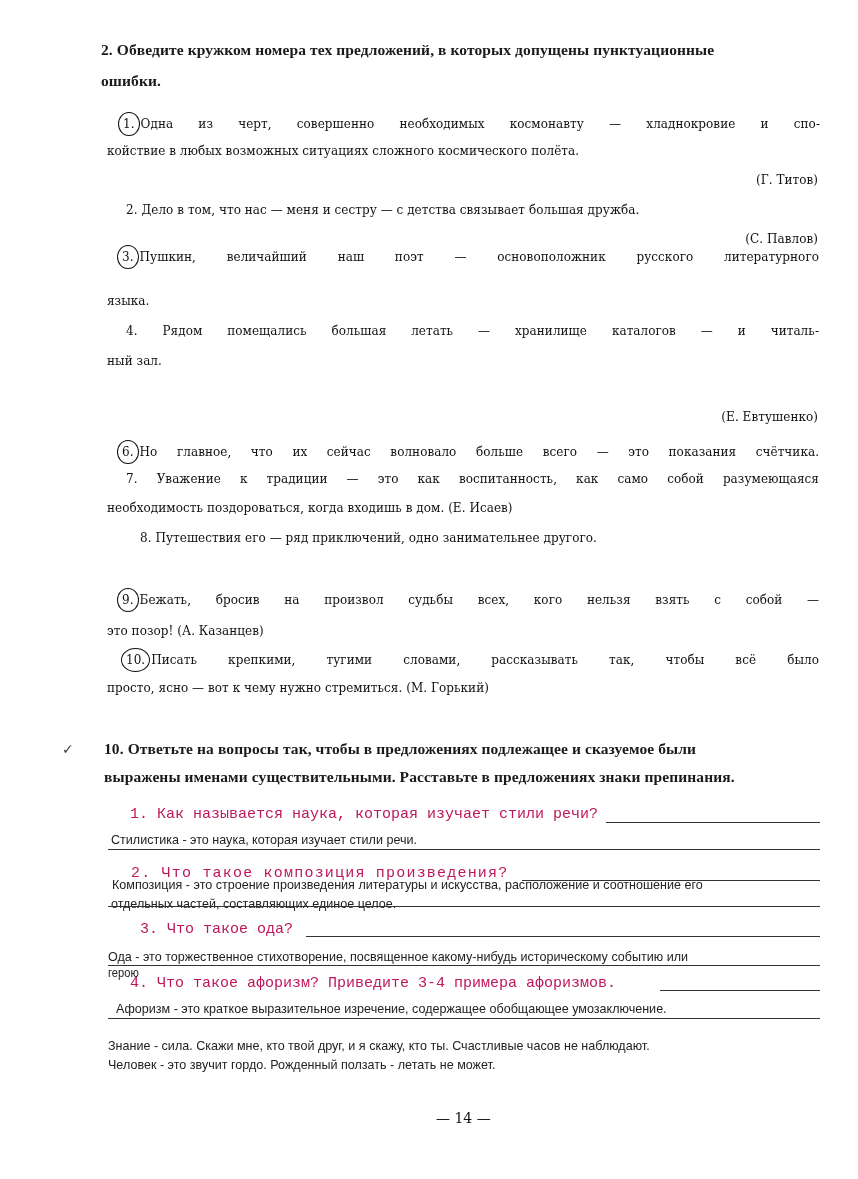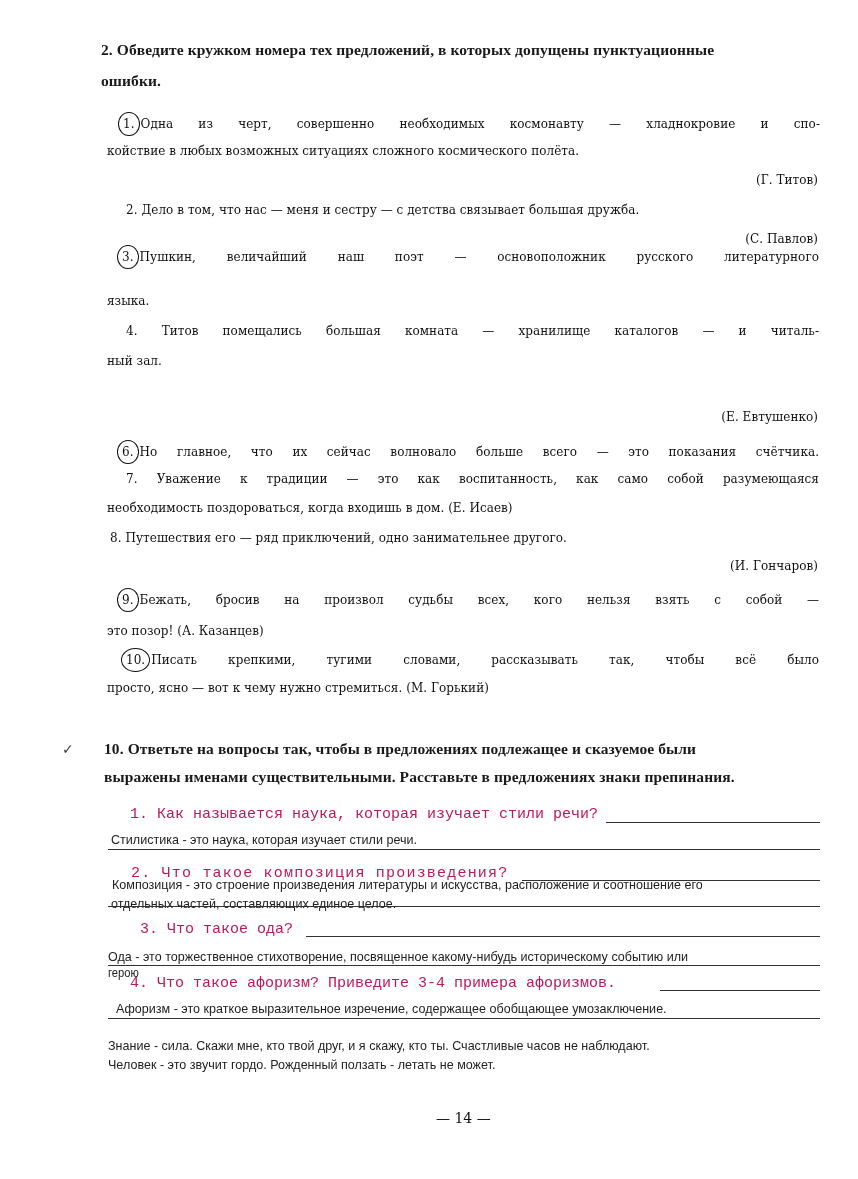--- a/index.html
+++ b/index.html
@@ -42,32 +42,31 @@
   <div class="line just" style="left:123px; top:112px; width:697px;"><span class="circ">1.</span><span>Одна из черт, совершенно необходимых космонавту — хладнокровие и спо-</span></div>
   <div class="line" style="left:107px; top:141px;">койствие в любых возможных ситуациях сложного космического полёта.</div>
   <div class="line right" style="left:600px; top:170px; width:218px;">(Г. Титов)</div>
 
   <div class="line" style="left:126px; top:200px;"><span>2.</span> <span>Дело в том, что нас — меня и сестру — с детства связывает большая дружба.</span></div>
   <div class="line right" style="left:600px; top:229px; width:218px;">(С. Павлов)</div>
 
   <div class="line just" style="left:122px; top:245px; width:697px;"><span class="circ">3.</span><span>Пушкин, величайший наш поэт — основоположник русского литературного</span></div>
   <div class="line" style="left:107px; top:291px;">языка.</div>
 
-  <div class="line just" style="left:126px; top:321px; width:693px;"><span>4.</span> <span>Титов помещались большая комната — хранилище каталогов — и читаль-</span></div>
+  <div class="line just" style="left:126px; top:321px; width:693px;"><span>4.</span> <span>Рядом помещались большая летать — хранилище каталогов — и читаль-</span></div>
   <div class="line" style="left:107px; top:351px;">ный зал.</div>
 
   <div class="line right" style="left:600px; top:407px; width:218px;">(Е. Евтушенко)</div>
 
   <div class="line just" style="left:122px; top:440px; width:697px;"><span class="circ">6.</span><span>Но главное, что их сейчас волновало больше всего — это показания счётчика.</span></div>
 
   <div class="line just" style="left:126px; top:469px; width:693px;"><span>7.</span> <span>Уважение к традиции — это как воспитанность, как само собой разумеющаяся</span></div>
   <div class="line" style="left:107px; top:498px;">необходимость поздороваться, когда входишь в дом.   (Е. Исаев)</div>
 
-  <div class="line" style="left:110px; top:528px;"><span>8.</span> <span>Путешествия его — ряд приключений, одно занимательнее другого.</span></div>
-  <div class="line right" style="left:600px; top:556px; width:218px;">(И. Гончаров)</div>
+  <div class="line" style="left:140px; top:528px;"><span>8.</span> <span>Путешествия его — ряд приключений, одно занимательнее другого.</span></div>
 
   <div class="line just" style="left:122px; top:588px; width:697px;"><span class="circ">9.</span><span>Бежать, бросив на произвол судьбы всех, кого нельзя взять с собой —</span></div>
   <div class="line" style="left:107px; top:621px;">это позор!   (А. Казанцев)</div>
 
   <div class="line just" style="left:126px; top:648px; width:693px;"><span class="circ">10.</span><span>Писать крепкими, тугими словами, рассказывать так, чтобы всё было</span></div>
   <div class="line" style="left:107px; top:678px;">просто, ясно — вот к чему нужно стремиться.   (М. Горький)</div>
 
   <div class="check">✓</div>
   <div class="hdr" style="top:733px; left:104px; width:716px;">10. Ответьте на вопросы так, чтобы в предложениях подлежащее и сказуемое были</div>
   <div class="hdr" style="top:761px; left:104px; width:716px;">выражены именами существительными. Расставьте в предложениях знаки препинания.</div>

